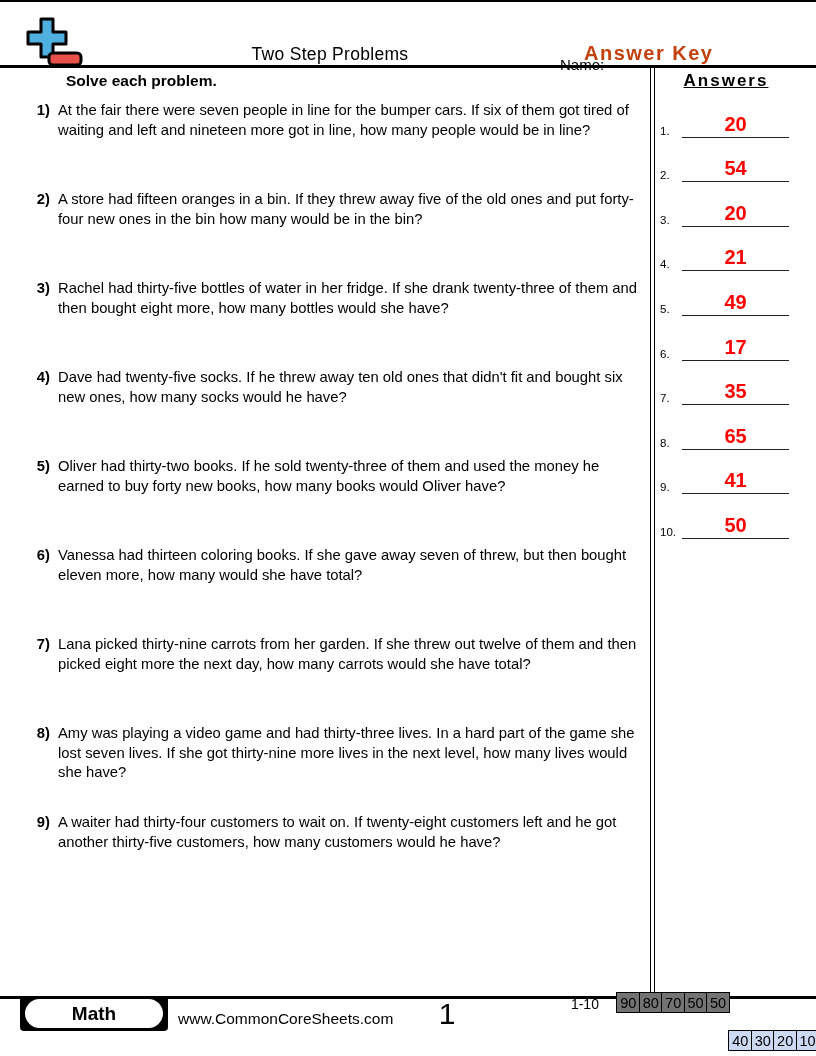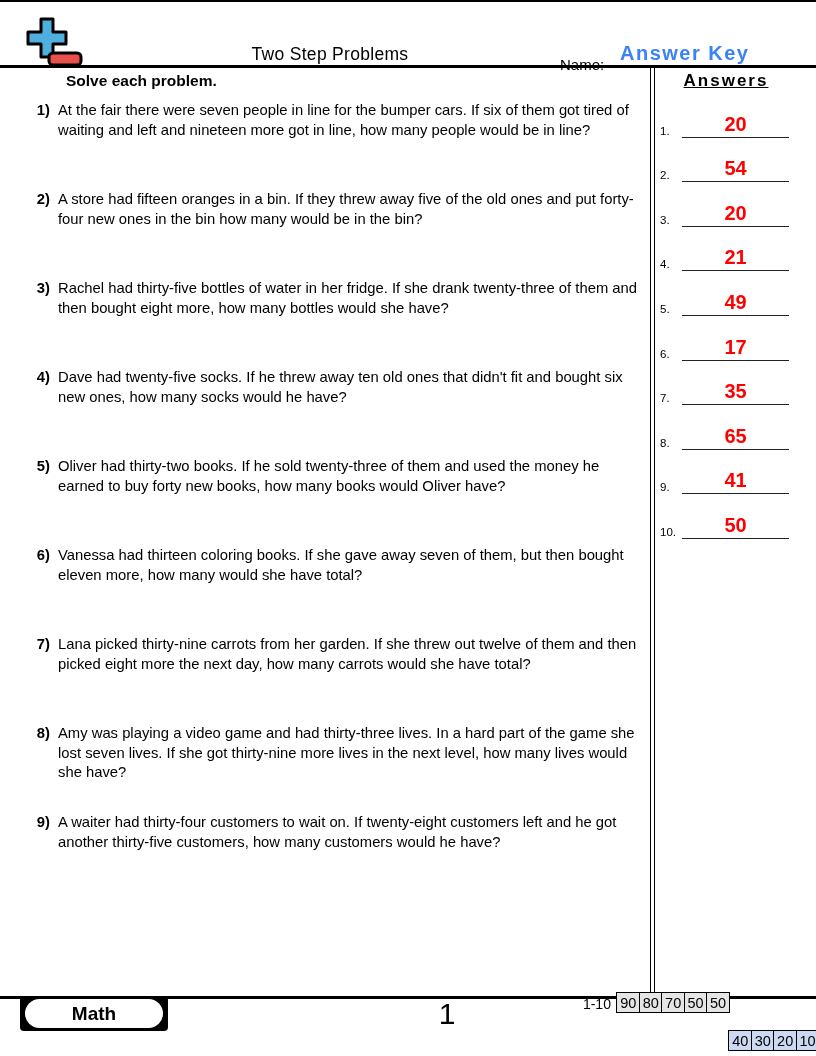--- a/index.html
+++ b/index.html
@@ -11,22 +11,22 @@
     color:#000;
     overflow:hidden;
     padding-left:29px;
   }
   .top-edge{position:absolute;top:0;left:0;right:0;height:2px;background:#000;}
   
   .logo{position:absolute;left:22px;top:16px;width:62px;height:54px;}
   .worksheet-title{position:absolute;left:0;top:44px;width:660px;text-align:center;
     font-size:17.5px;letter-spacing:.3px;}
   .name-label{position:absolute;left:560px;top:56px;font-size:15px;}
-  .name-value{position:absolute;left:620px;top:42px;font-size:20px;font-weight:bold;
-    color:#3b82f6;letter-spacing:1.5px;}
+  .name-value{position:absolute;left:584px;top:42px;font-size:20px;font-weight:bold;
+    color:#c2410c;letter-spacing:1.5px;}
   .header-rule{position:absolute;left:0;right:0;top:65px;height:3px;background:#000;}
   .instruction{position:absolute;left:22px;top:72px;font-size:15.5px;font-weight:bold;margin-left:44px;}
   
   .divider{position:absolute;left:650px;top:66px;height:927px;width:3px;
     border-left:1.6px solid #000;border-right:1.6px solid #000;}
   .answers-header{position:absolute;left:658px;top:71px;width:136px;text-align:center;
     font-size:17px;font-weight:bold;letter-spacing:2px;text-decoration:underline;}
   .answer-row{position:absolute;left:656px;width:140px;height:31px;}
   .answer-num{position:absolute;left:4px;bottom:1px;font-size:11.5px;}
   .answer-value{position:absolute;left:26px;bottom:0;width:107px;text-align:center;
@@ -41,24 +41,24 @@
   .footer-rule{position:absolute;left:0;right:0;top:996px;height:2.5px;background:#000;}
   .math-badge{position:absolute;left:20px;top:996px;width:148px;height:35px;
     background:#000;border-radius:4px;}
   .math-badge-inner{position:absolute;left:5px;right:5px;top:3px;bottom:3px;
     background:#fff;border-radius:16px;display:flex;align-items:center;
     justify-content:center;font-size:19px;font-weight:bold;}
   .website{position:absolute;left:178px;top:1010px;font-size:15.5px;}
   .page-number{position:absolute;left:397px;top:997px;width:100px;text-align:center;
     font-size:30px;}
   .score-table{position:absolute;right:3px;top:992px;display:flex;align-items:flex-start;}
-  .score-range{font-size:14px;padding-top:4px;margin-right:7px;}
+  .score-range{font-size:14px;padding-top:4px;margin-right:19px;}
   .score-cell{width:22px;height:19px;border:1.6px solid #000;margin-left:-1.6px;
     display:flex;align-items:center;justify-content:center;font-size:14.5px;
-    background:#e5e5e5;}
+    background:#737373;}
   .score-cell.blue{background:#ccd9f2;margin-top:38px;}
 </style>
 </head>
 <body>
 
 <div class="page">
   <div class="top-edge"></div>
 
   <div class="logo">
     <svg width="62" height="54" viewBox="0 0 62 54">
@@ -131,39 +131,40 @@
   <div class="problem" style="top:368px">
     <span class="p-num">4)</span>
     <span class="p-text">Dave had twenty-five socks. If he threw away ten old ones that didn't fit and bought six new ones, how many socks would he have?</span>
   </div>
   <div class="problem" style="top:457px">
     <span class="p-num">5)</span>
     <span class="p-text">Oliver had thirty-two books. If he sold twenty-three of them and used the money he earned to buy forty new books, how many books would Oliver have?</span>
   </div>
   <div class="problem" style="top:546px">
     <span class="p-num">6)</span>
-    <span class="p-text">Vanessa had thirteen coloring books. If she gave away seven of them, but then bought eleven more, how many would she have total?</span>
+    <span class="p-text">Vanessa had thirteen coloring books. If she gave away seven of threw, but then bought eleven more, how many would she have total?</span>
   </div>
   <div class="problem" style="top:635px">
     <span class="p-num">7)</span>
     <span class="p-text">Lana picked thirty-nine carrots from her garden. If she threw out twelve of them and then picked eight more the next day, how many carrots would she have total?</span>
   </div>
   <div class="problem" style="top:724px">
     <span class="p-num">8)</span>
     <span class="p-text">Amy was playing a video game and had thirty-three lives. In a hard part of the game she lost seven lives. If she got thirty-nine more lives in the next level, how many lives would she have?</span>
   </div>
   <div class="problem" style="top:813px">
     <span class="p-num">9)</span>
     <span class="p-text">A waiter had thirty-four customers to wait on. If twenty-eight customers left and he got another thirty-five customers, how many customers would he have?</span>
   </div>
 
   <div class="footer-rule"></div>
   <div class="math-badge">
     <div class="math-badge-inner">Math</div>
   </div>
+  <div class="website">www.CommonCoreSheets.com</div>
   <div class="page-number">1</div>
   <div class="score-table">
     <span class="score-range">1-10</span>
     <span class="score-cell">90</span>
     <span class="score-cell">80</span>
     <span class="score-cell">70</span>
     <span class="score-cell">50</span>
     <span class="score-cell">50</span>
     <span class="score-cell blue">40</span>
     <span class="score-cell blue">30</span>

